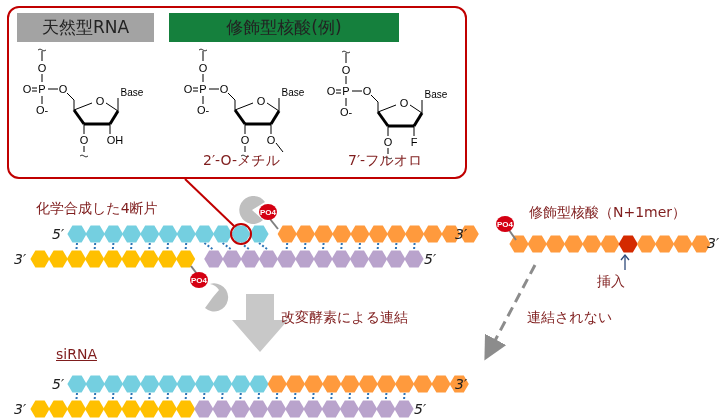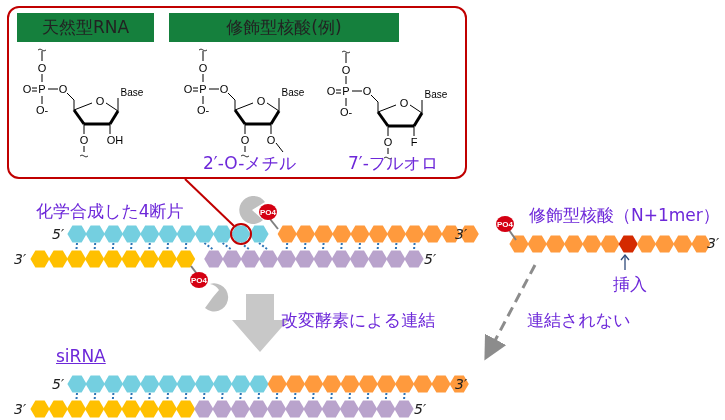--- a/index.html
+++ b/index.html
@@ -1,22 +1,22 @@
 <!DOCTYPE html>
 <html><head>
 <meta charset="utf-8">
 <style>
   html,body{margin:0;padding:0;background:#ffffff;}
   body{width:725px;height:420px;position:relative;overflow:hidden;font-family:"DejaVu Sans","Liberation Sans",sans-serif;}
   .abs{position:absolute;}
   #callout{left:7px;top:6px;width:460px;height:173px;border:2px solid #c00000;border-radius:12px;box-sizing:border-box;}
   .hdr{position:absolute;height:29px;line-height:29px;text-align:center;font-size:17px;color:#222;}
-  #hdr-natural{left:17px;top:13px;width:137px;background:#15803d;}
+  #hdr-natural{left:17px;top:13px;width:137px;background:#a3a3a3;}
   #hdr-modified{left:169px;top:13px;width:230px;background:#15803d;}
-  .lbl{font-size:17px;color:#6d28d9;white-space:nowrap;}
+  .lbl{font-size:14px;color:#7f1d1d;white-space:nowrap;}
   .end{font-size:14px;font-style:italic;color:#222;}
   svg text{font-family:"Liberation Sans",sans-serif;}
 </style>
 </head>
 <body>
 
 <div id="callout" class="abs"></div>
 <div id="hdr-natural" class="hdr">天然型RNA</div>
 <div id="hdr-modified" class="hdr">修飾型核酸(例)</div>
 
@@ -316,14 +316,14 @@
 <div class="abs lbl" style="left:281px;top:309px;">改変酵素による連結</div>
 
 <div class="abs lbl" style="left:56px;top:346px;text-decoration:underline;">siRNA</div>
 <div class="abs end" style="left:52px;top:376px;">5′</div>
 <div class="abs end" style="left:455px;top:376px;">3′</div>
 <div class="abs end" style="left:14px;top:401px;">3′</div>
 <div class="abs end" style="left:414px;top:401px;">5′</div>
 
 <div class="abs lbl" style="left:529px;top:204px;">修飾型核酸（N+1mer）</div>
 <div class="abs end" style="left:707px;top:235px;">3′</div>
-<div class="abs lbl" style="left:613px;top:273px;">挿入</div>
+<div class="abs lbl" style="left:597px;top:273px;">挿入</div>
 <div class="abs lbl" style="left:527px;top:309px;">連結されない</div>
 
 </body></html>

